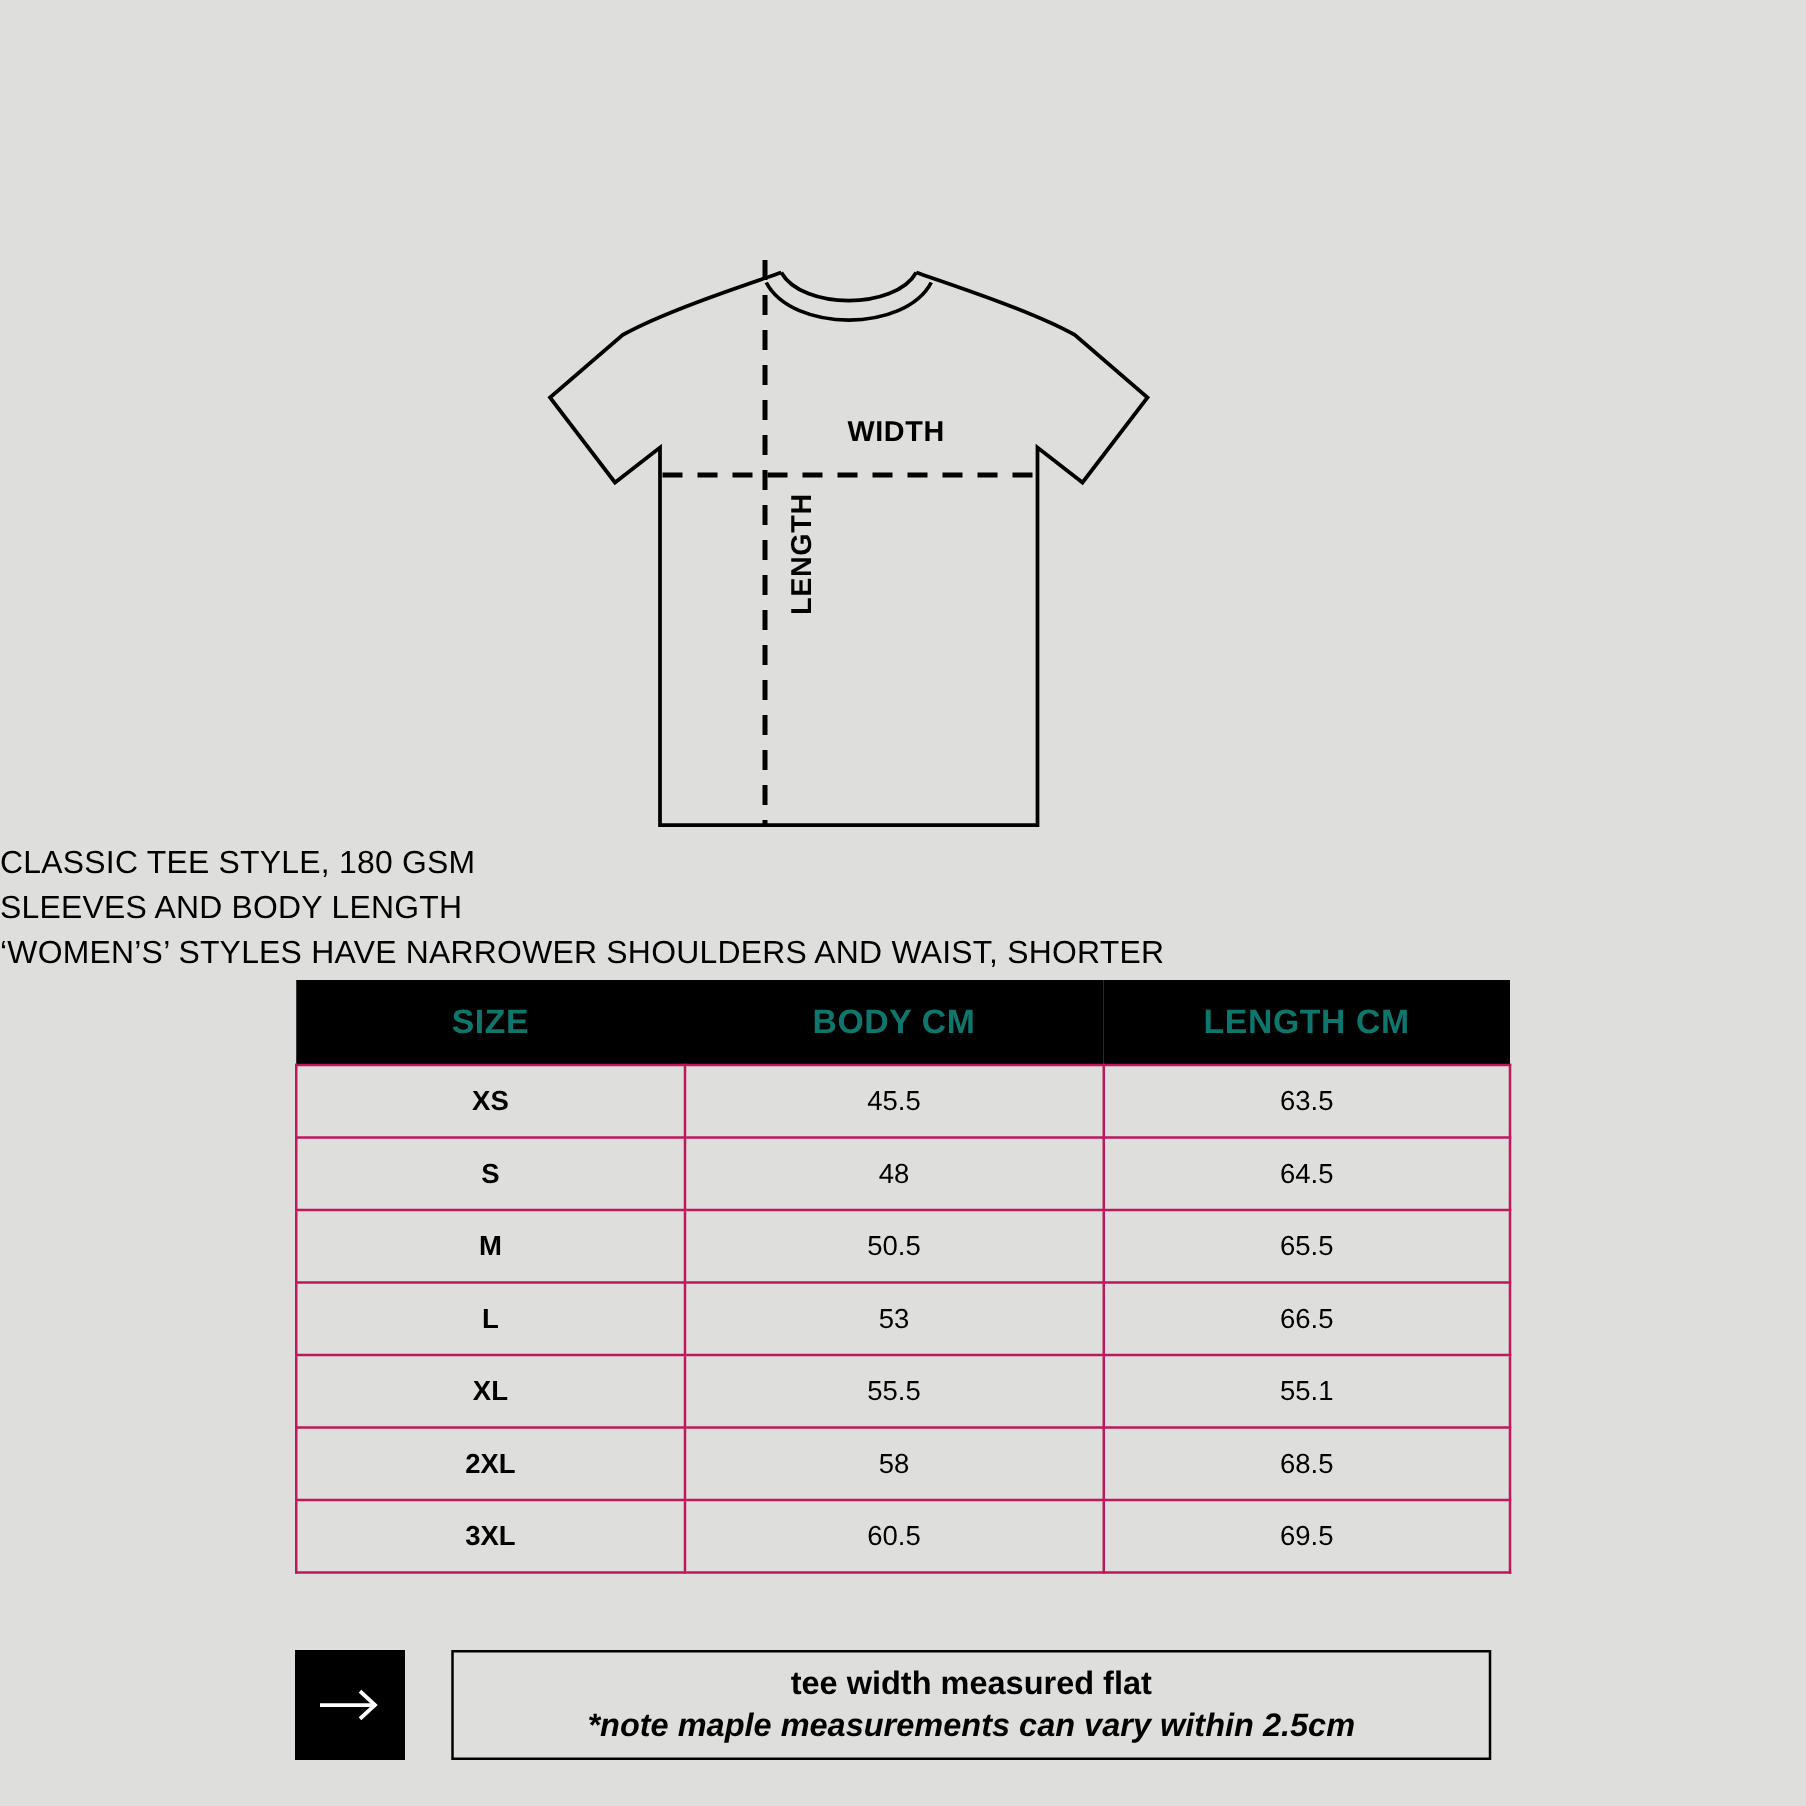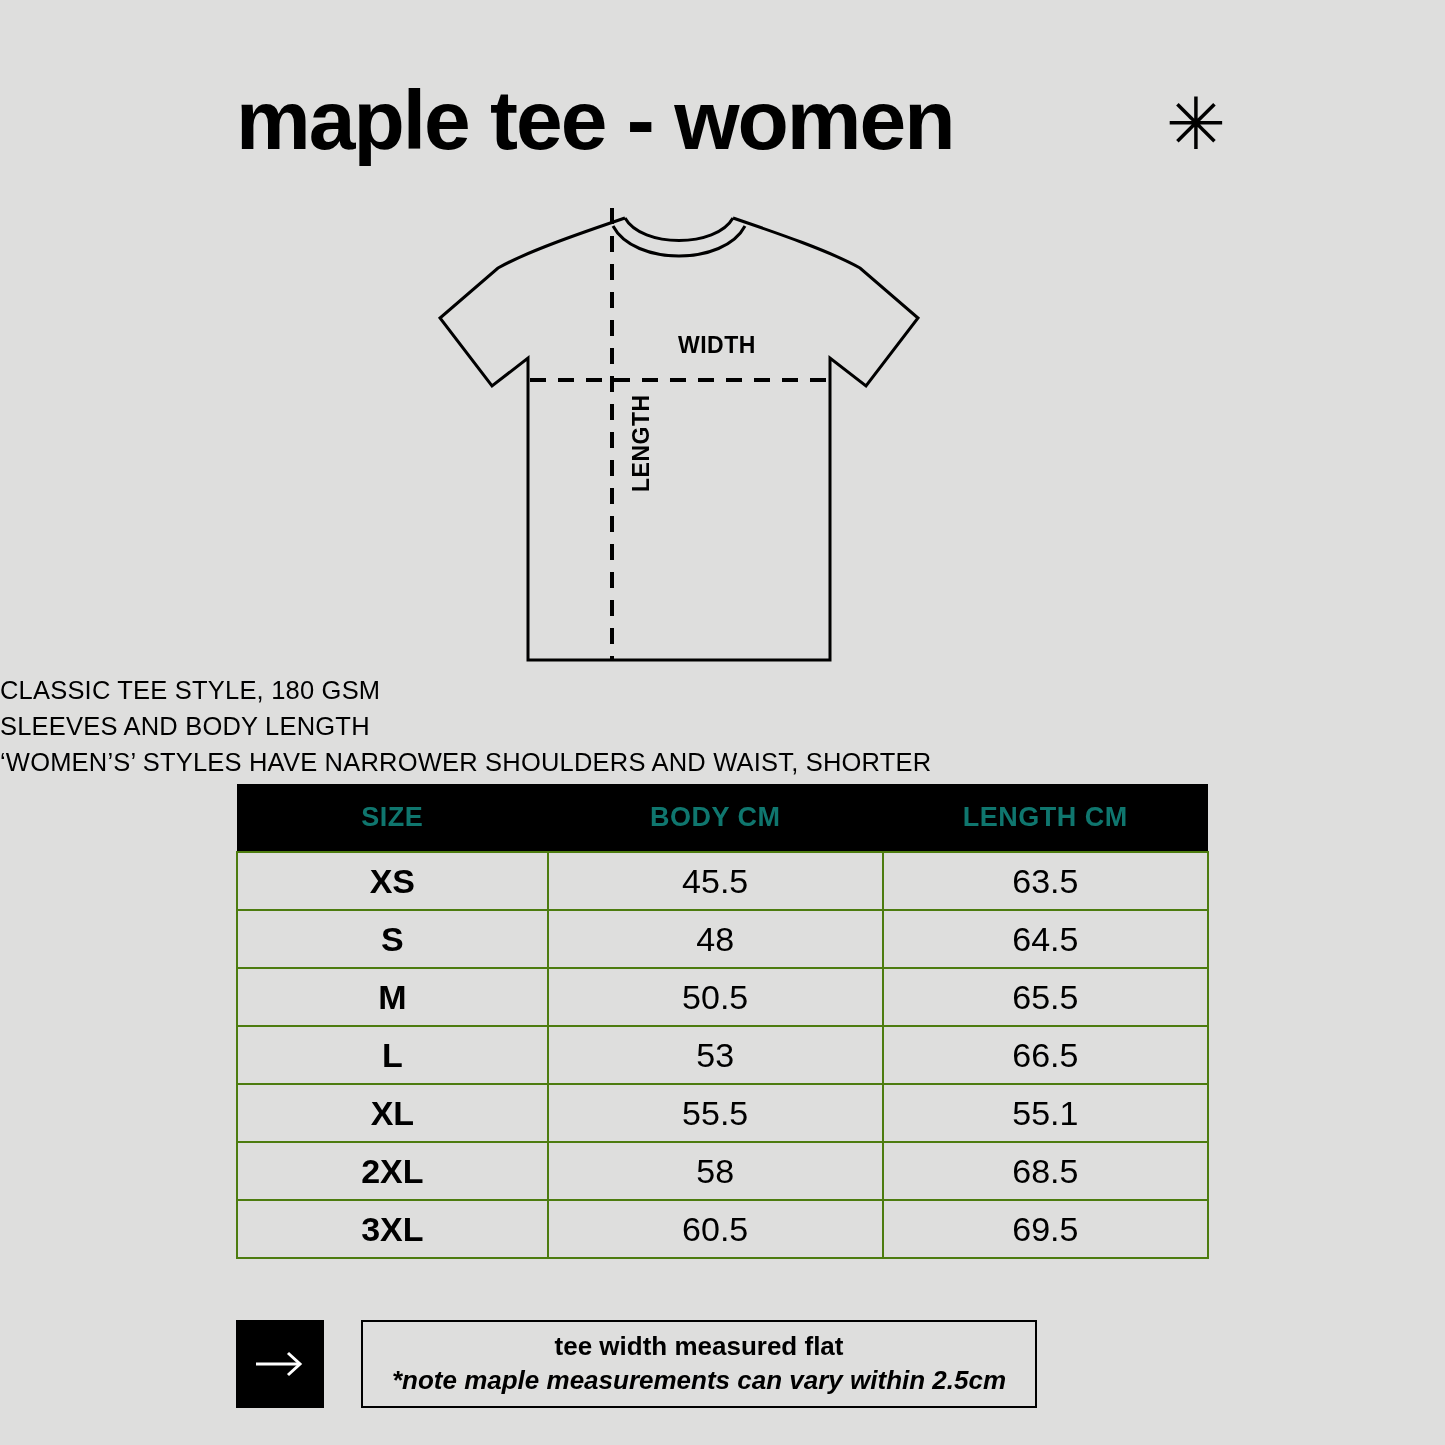--- a/index.html
+++ b/index.html
@@ -103,35 +103,35 @@
     background: #000;
     color: #0f766e;
     font-size: 27px;
     font-weight: bold;
     letter-spacing: 0.5px;
     height: 68px;
     text-align: center;
     vertical-align: middle;
   }
   tbody td {
-    border: 2px solid #4d7c0f;
+    border: 2px solid #be185d;
     height: 58px;
     text-align: center;
     vertical-align: middle;
-    font-size: 34px;
+    font-size: 22px;
   }
   tbody td:first-child { font-weight: bold; }
   tbody tr td { background: transparent; }
 
   
   .footer {
     position: absolute;
     top: 1320px;
     left: 236px;
-    width: 801px;
+    width: 957px;
     height: 88px;
     display: flex;
     align-items: stretch;
     gap: 37px;
   }
   .arrow-box {
     width: 88px;
     height: 88px;
     background: #000;
     display: flex;
@@ -157,24 +157,20 @@
     font-size: 26px;
     font-weight: bold;
     font-style: italic;
   }
 </style>
 </head>
 <body>
 
 <div class="page">
 
-  <div class="header">
-    <div class="title">maple tee - women</div>
-    <div class="asterisk">✳</div>
-  </div>
 
   <div class="illustration">
     <svg width="600" height="480" viewBox="0 0 600 480" fill="none" stroke="#000" stroke-width="3">
 
       <path d="M205 28 C170 40 110 60 78 78 L20 128 L72 196 L108 168 L108 470 L410 470 L410 168 L446 196 L498 128 L440 78 C408 60 348 40 313 28" stroke="#000" stroke-width="3" fill="none" stroke-linejoin="miter"></path>
 
       <path d="M205 28 C222 58 296 58 313 28" stroke="#000" stroke-width="3" fill="none"></path>
 
       <path d="M193 36 C214 76 304 76 325 36" stroke="#000" stroke-width="3" fill="none"></path>
 

